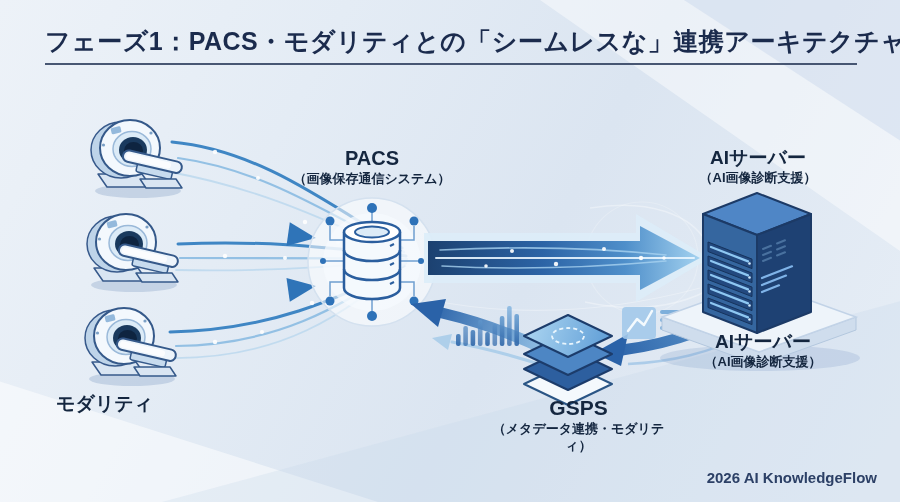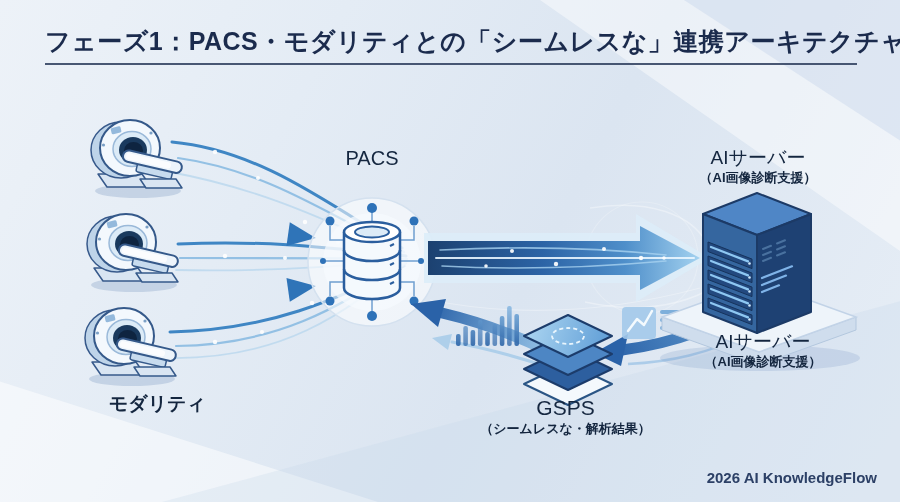--- a/index.html
+++ b/index.html
@@ -19,33 +19,33 @@
   .page-title {
     position:absolute; left:45px; top:25px; width:830px;
     font-size:25px; font-weight:800; letter-spacing:0.5px;
     color:#1b2b4d; white-space:nowrap;
   }
   .title-rule {
     position:absolute; left:45px; top:63px; width:812px; height:2px;
     background:#2b3c5c; opacity:0.85;
   }
   .node-label { position:absolute; text-align:center; color:#14263f; line-height:1.25; }
-  .nl-main { font-size:20px; font-weight:400; }
+  .nl-main { font-size:20px; font-weight:700; }
   .nl-sub  { font-size:13px; font-weight:700; }
   .lbl-pacs      { left:278px; top:146px; width:188px; }
   .lbl-ai-top    { left:663px; top:146px; width:190px; }
   .lbl-ai-bottom { left:668px; top:330px; width:190px; }
-  .lbl-gsps      { left:468px; top:395px; width:195px; }
+  .lbl-gsps      { left:481px; top:395px; width:195px; }
   .lbl-gsps .nl-main { font-size:21px; }
   .lbl-dicom {
     position:absolute; left:452px; top:213px; width:205px; text-align:center;
     font-size:16.5px; font-weight:800; color:#14263f; white-space:nowrap;
   }
   .lbl-modality {
-    position:absolute; left:56px; top:391px; width:150px; text-align:right;
+    position:absolute; left:56px; top:391px; width:150px; text-align:left;
     font-size:19px; font-weight:800; color:#14263f;
   }
   .footer-credit {
     position:absolute; right:23px; top:469px;
     font-size:15px; font-weight:600; color:#2c4066;
   }
 </style>
 </head>
 <body>
 
@@ -285,34 +285,35 @@
     <g transform="translate(82,306)">
         <use href="#ct"></use>
       </g>
   </svg>
 
   <div class="page-title">フェーズ1：PACS・モダリティとの「シームレスな」連携アーキテクチャ設計</div>
   <div class="title-rule"></div>
 
   <div class="node-label lbl-pacs">
     <div class="nl-main">PACS</div>
+    <div class="nl-sub">（画像保存通信システム）</div>
   </div>
 
   <div class="node-label lbl-ai-top">
     <div class="nl-main" style="font-size:19px">AIサーバー</div>
     <div class="nl-sub">（AI画像診断支援）</div>
   </div>
 
 
   <div class="node-label lbl-ai-bottom">
     <div class="nl-main" style="font-size:19px">AIサーバー</div>
     <div class="nl-sub">（AI画像診断支援）</div>
   </div>
 
   <div class="node-label lbl-gsps">
     <div class="nl-main">GSPS</div>
-    <div class="nl-sub">（シームレスな・解析結果）</div>
+    <div class="nl-sub">（メタデータ連携・モダリティ）</div>
   </div>
 
   <div class="lbl-modality">モダリティ</div>
 
   <div class="footer-credit">2026 AI KnowledgeFlow</div>
 </div>
 
 </body></html>

